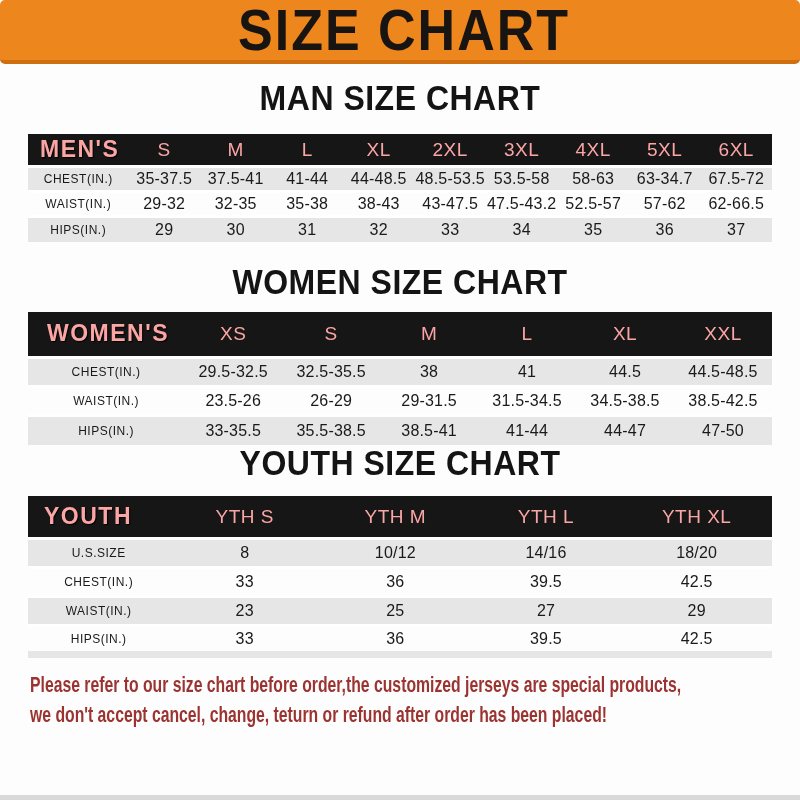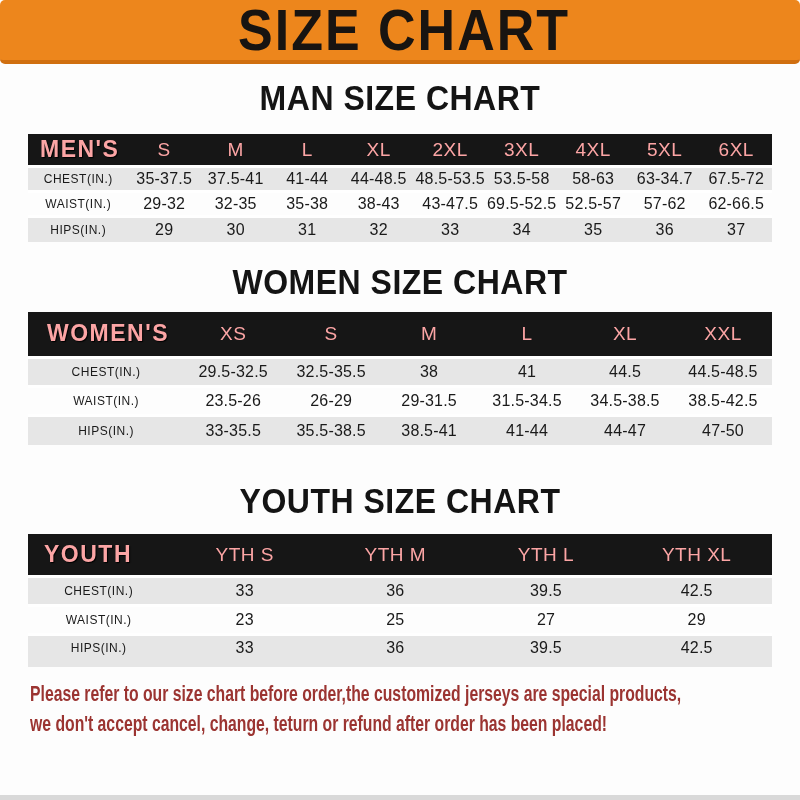--- a/index.html
+++ b/index.html
@@ -27,21 +27,21 @@
     color: #181411;
     transform: scaleY(1.10);
     line-height: 1;
   }
 
   
   main { padding: 0 28px; }
   .chart-section { width: 100%; }
   .s0 { margin-top: 16px; }
   .s1 { margin-top: 22px; }
-  .s2 { margin-top: 38px; }
+  .s2 { }
 
   .section-title {
     margin: 0;
     text-align: center;
     font-size: 32px;
     font-weight: bold;
     letter-spacing: 0.5px;
     color: #141414;
     transform: scaleY(1.12);
     line-height: 1.15;
@@ -161,21 +161,21 @@
             <td>63-34.7</td>
             <td>67.5-72</td>
           </tr>
           <tr>
             <th class="row-label">WAIST(IN.)</th>
             <td>29-32</td>
             <td>32-35</td>
             <td>35-38</td>
             <td>38-43</td>
             <td>43-47.5</td>
-            <td>69.5-52.5</td>
+            <td>47.5-43.2</td>
             <td>52.5-57</td>
             <td>57-62</td>
             <td>62-66.5</td>
           </tr>
           <tr>
             <th class="row-label">HIPS(IN.)</th>
             <td>29</td>
             <td>30</td>
             <td>31</td>
             <td>32</td>
@@ -242,20 +242,27 @@
         <tr>
           <th class="corner">YOUTH</th>
         <th class="col-head">YTH S</th>
             <th class="col-head">YTH M</th>
             <th class="col-head">YTH L</th>
             <th class="col-head">YTH XL</th>
           </tr>
       </thead>
       <tbody>
           <tr>
+            <th class="row-label">U.S.SIZE</th>
+            <td>8</td>
+            <td>10/12</td>
+            <td>14/16</td>
+            <td>18/20</td>
+          </tr>
+          <tr>
             <th class="row-label">CHEST(IN.)</th>
             <td>33</td>
             <td>36</td>
             <td>39.5</td>
             <td>42.5</td>
           </tr>
           <tr>
             <th class="row-label">WAIST(IN.)</th>
             <td>23</td>
             <td>25</td>

